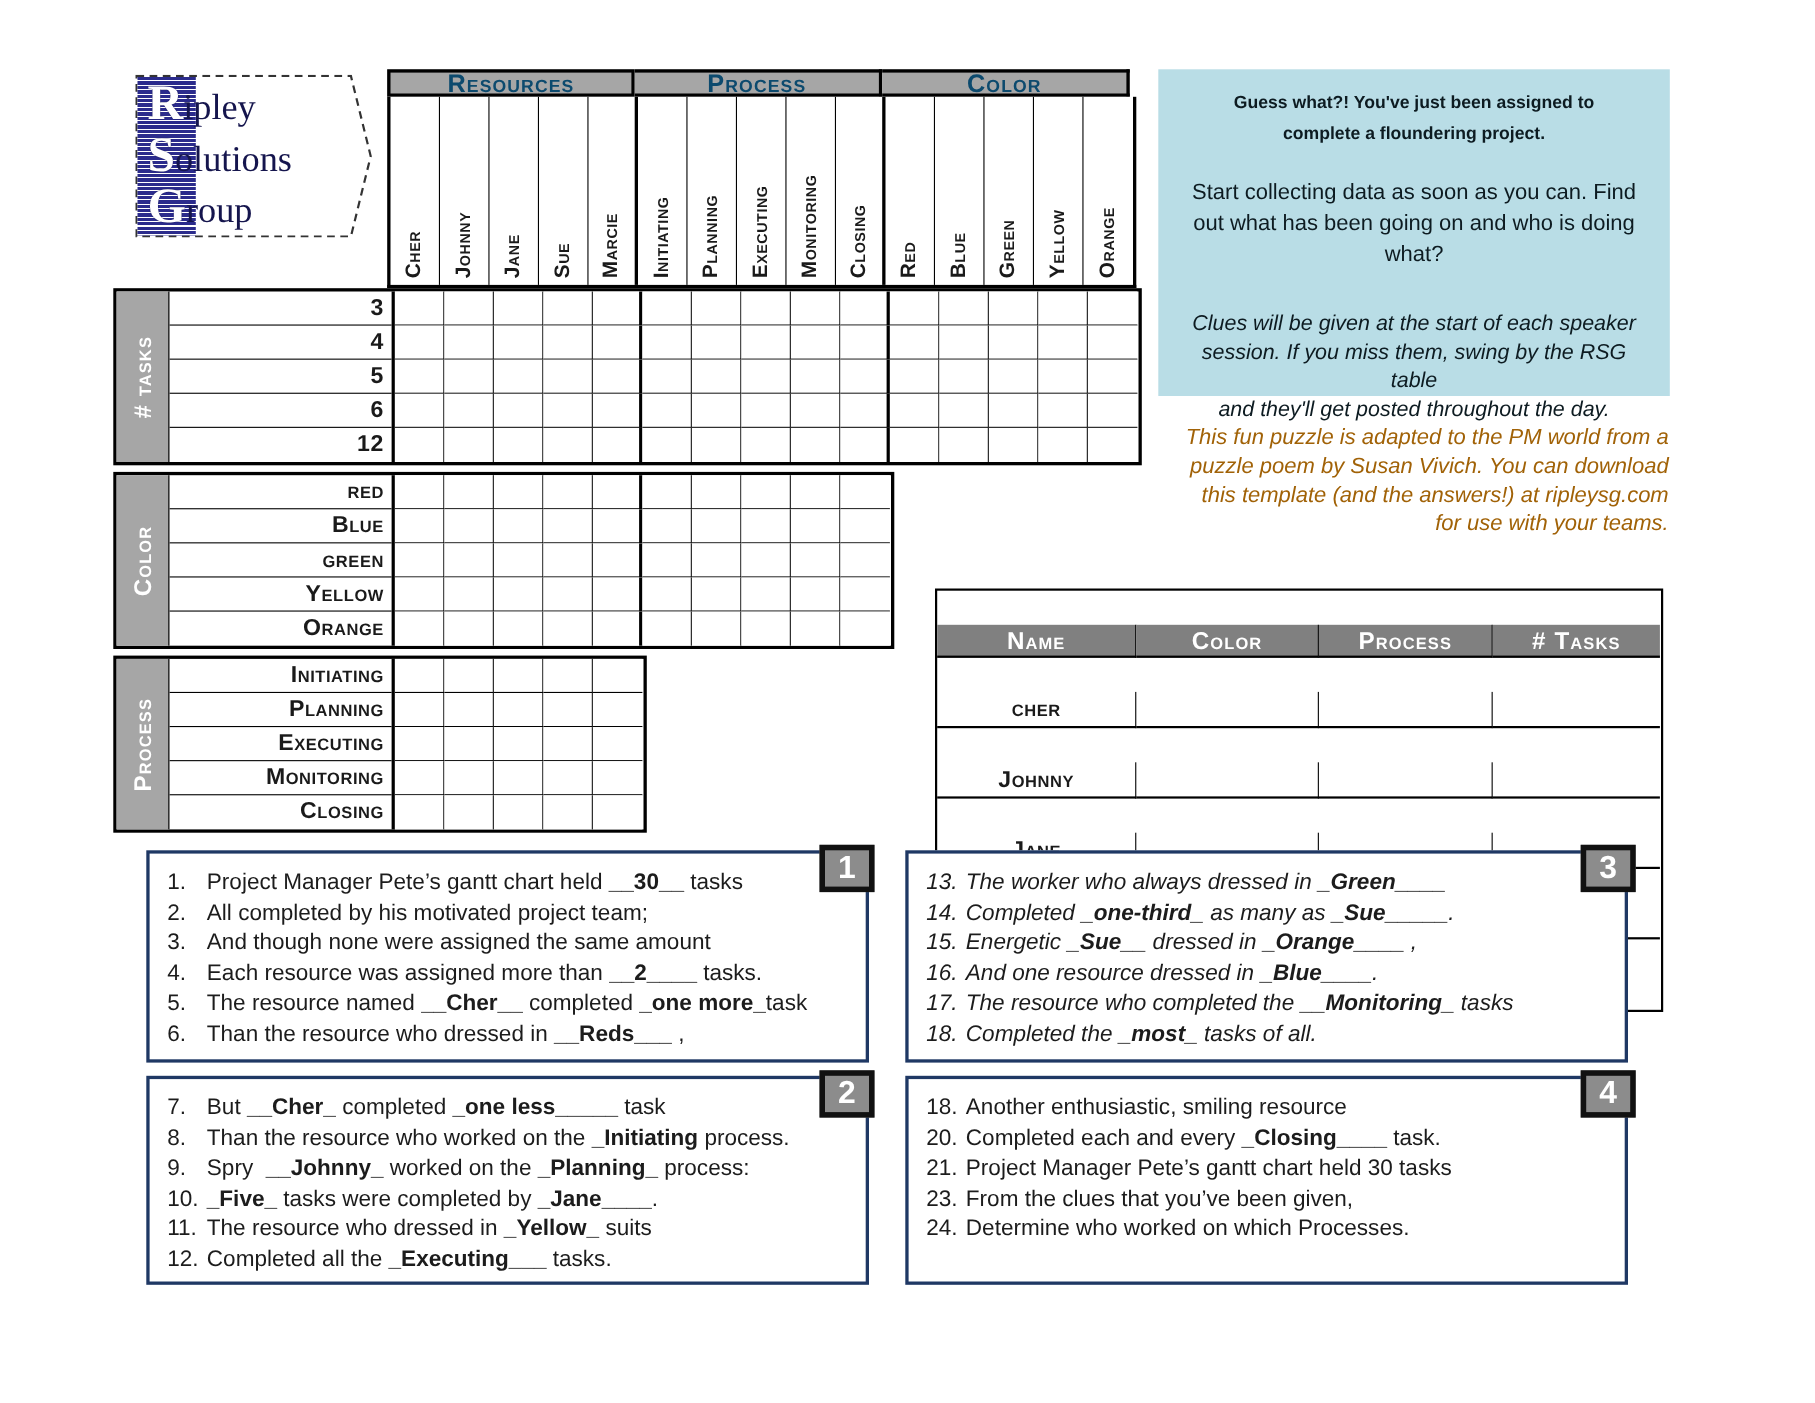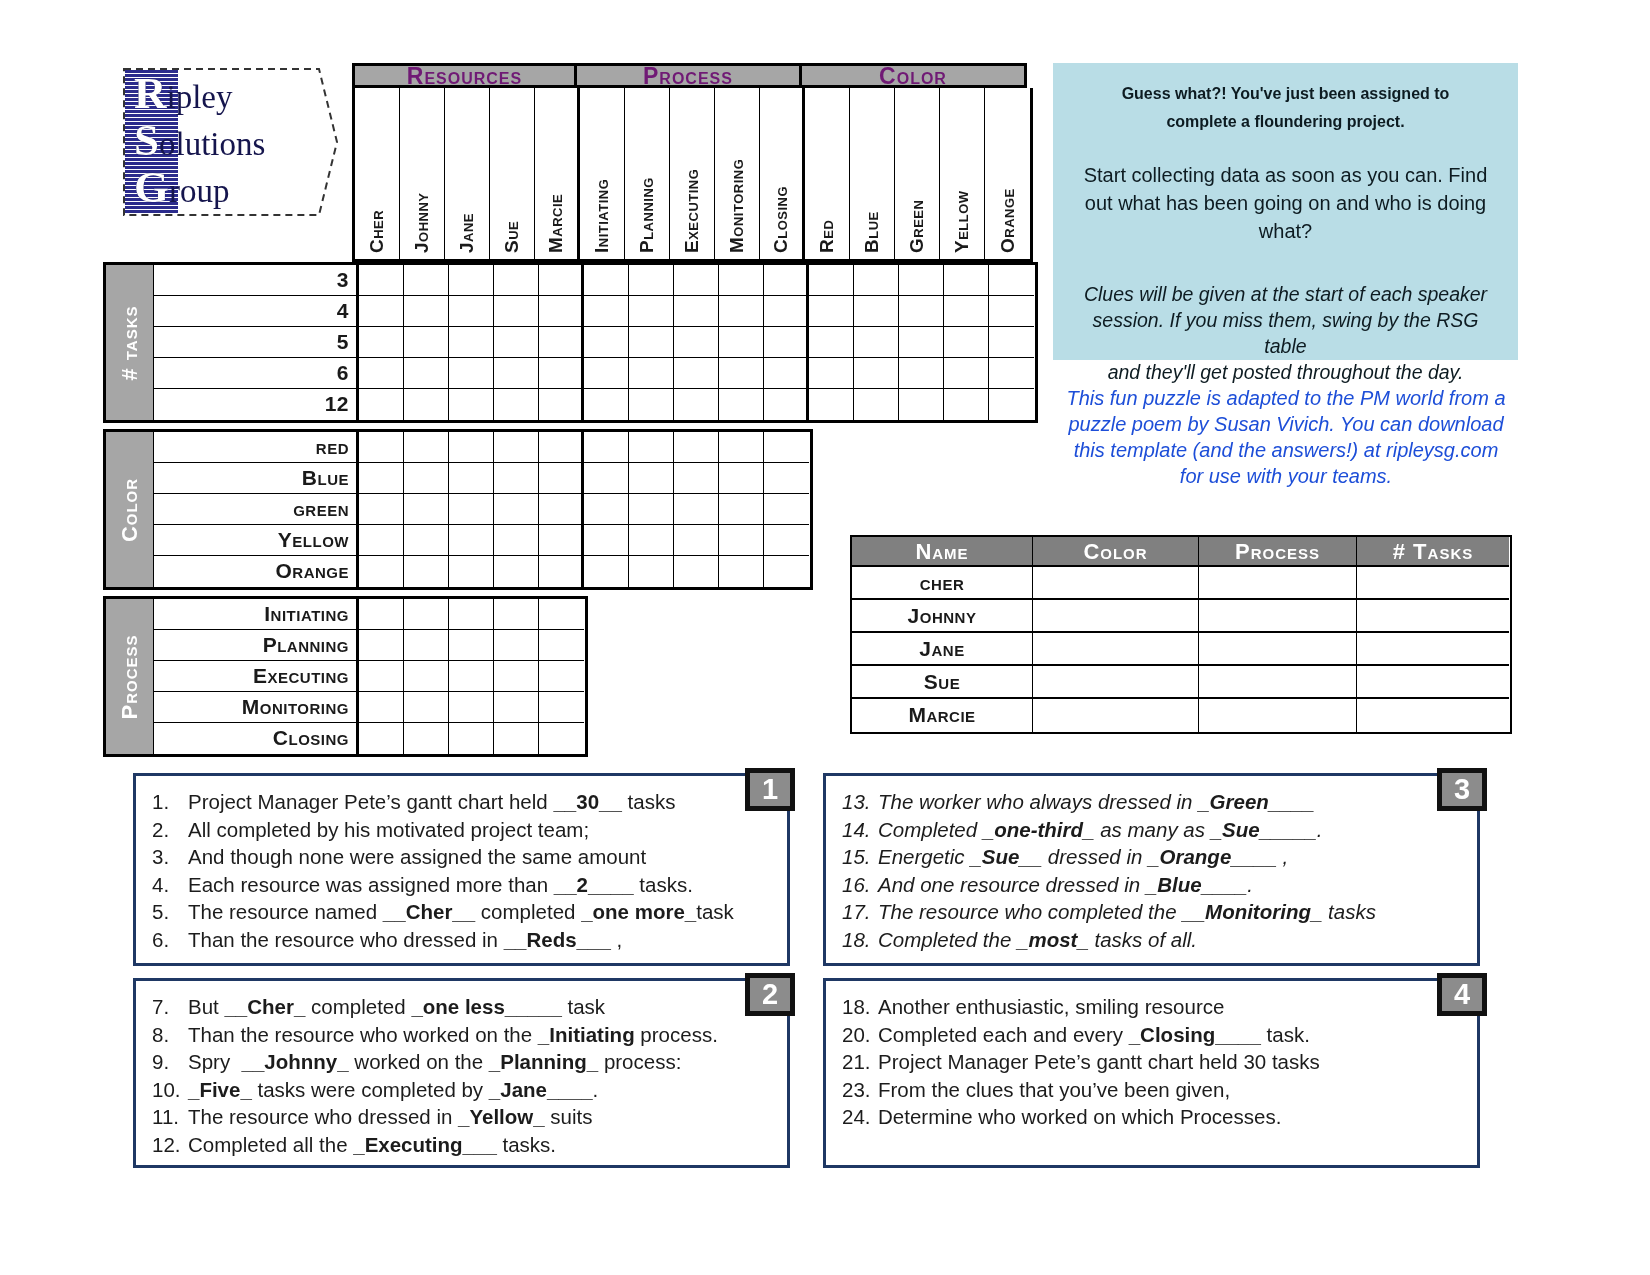--- a/index.html
+++ b/index.html
@@ -15,21 +15,21 @@
   #logo .stripes{position:absolute;left:2px;top:2px;width:53px;height:144px;
     background:repeating-linear-gradient(to bottom,#2b2b8c 0px,#2b2b8c 3px,#ffffff 3px,#ffffff 4px);}
   #logo .lines{position:absolute;left:11px;top:2px;}
   .logo-line{height:47px;line-height:47px;white-space:nowrap;font-family:"Liberation Serif",serif;}
   .logo-line .ini{font-size:45px;color:#ffffff;font-weight:bold;text-shadow:0 0 1px #00003a;}
   .logo-line .rest{font-size:33px;color:#15154d;}
 
   
   #grid{left:103px;top:63px;width:940px;height:700px;}
   .band-seg{position:absolute;top:0;height:25px;background:#a6a6a6;border:3px solid #000;
-    box-sizing:border-box;text-align:center;line-height:20px;color:#701a75;font-weight:bold;
+    box-sizing:border-box;text-align:center;line-height:20px;color:#0c4a6e;font-weight:bold;
     font-variant:small-caps;font-size:23px;letter-spacing:1px;}
   #names{position:absolute;left:249px;top:25px;width:681px;height:174px;box-sizing:border-box;
     border:3px solid #000;border-top:none;display:flex;background:#fff;}
   .namecell{width:45px;height:100%;box-sizing:border-box;position:relative;border-right:1.5px solid #000;}
   .namecell.thick{border-right:3px solid #000;}
   .namecell.last{border-right:none;}
   .vname{position:absolute;left:calc(50% + 10px);bottom:6px;transform-origin:left bottom;
     transform:rotate(-90deg);white-space:nowrap;font-weight:bold;font-size:19px;
     font-variant:small-caps;line-height:20px;letter-spacing:0.5px;}
   .rowblock{position:absolute;left:0;box-sizing:border-box;border:3px solid #000;display:flex;background:#fff;}
@@ -48,26 +48,26 @@
   .cellrow.lastrow .gcell{border-bottom:none;}
 
   
   #infobox{left:1053px;top:63px;width:465px;height:297px;background:#b9dde6;
     box-sizing:border-box;padding:17px 26px;text-align:center;color:#0d1b21;}
   #infobox .head{font-weight:bold;font-size:16px;line-height:28px;white-space:pre-line;}
   #infobox .body{font-size:20px;line-height:28px;white-space:pre-line;margin-top:25px;}
   #infobox .note{font-style:italic;font-size:19.5px;line-height:26px;white-space:pre-line;margin-top:36px;}
 
   
-  #credit{left:1055px;top:385px;width:462px;text-align:center;font-style:italic;
-    font-size:20px;line-height:26px;white-space:pre-line;color:#1d4ed8;}
+  #credit{left:1055px;top:385px;width:462px;text-align:right;font-style:italic;
+    font-size:20px;line-height:26px;white-space:pre-line;color:#a16207;}
 
   
   #anstable{left:850px;top:535px;width:662px;box-sizing:border-box;border:2.5px solid #000;background:#fff;}
-  .trow{display:flex;}
+  .trow{display:flex;margin-top:31px;}
   .tcell{box-sizing:border-box;border-right:1.5px solid #000;border-bottom:2px solid #000;}
   .tcell.lastc{border-right:none;}
   .trow.lastr .tcell{border-bottom:none;}
   .thead .tcell{background:#808080;color:#fff;font-weight:bold;font-variant:small-caps;
     font-size:22px;line-height:30px;height:30px;text-align:center;letter-spacing:1px;}
   .tbody .tcell{height:33px;line-height:31px;text-align:center;font-weight:bold;
     font-variant:small-caps;font-size:21px;letter-spacing:0.5px;}
 
   
   .cluebox{box-sizing:border-box;width:657px;border:3px solid #1f3864;background:#fff;

